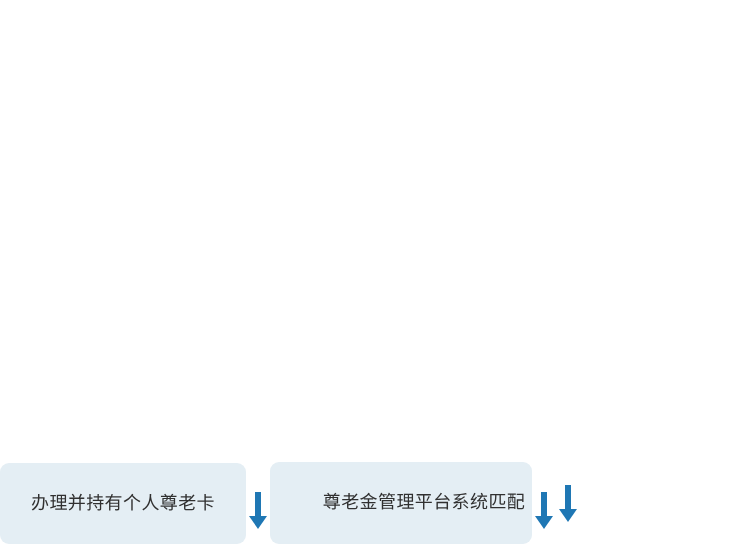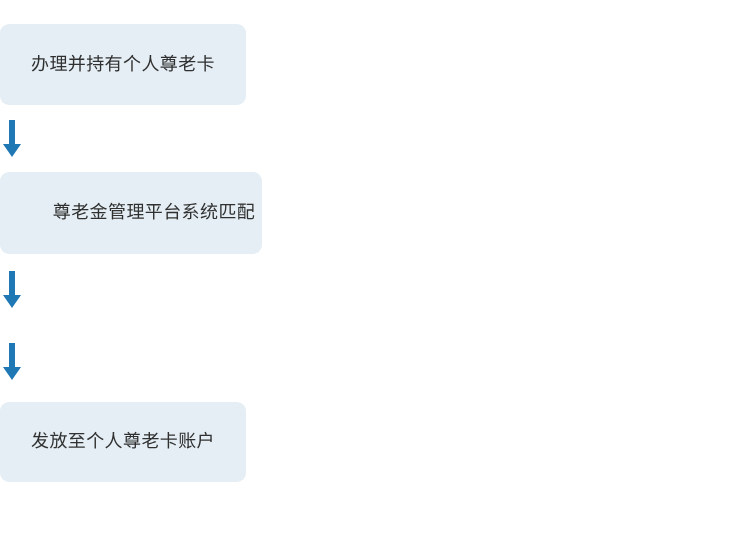--- a/index.html
+++ b/index.html
@@ -14,22 +14,22 @@
     font-family: "Liberation Sans", "DejaVu Sans", sans-serif;
     overflow: hidden;
   }
 
   #flowchart {
     position: relative;
     width: 746px;
     height: 544px;
     background: #ffffff;
     display: flex;
-    flex-direction: column;
-    align-items: flex-start;
+    flex-direction: row;
+    align-items: flex-end;
   }
 
   .flow-node {
     box-sizing: border-box;
     background: #e4eef4;
     border-radius: 9px;
     display: flex;
     align-items: center;
     justify-content: center;
     text-align: center;
@@ -82,17 +82,14 @@
     <rect x="9" y="0" width="6" height="25" fill="#1f77b4"></rect>
     <polygon points="3,24 21,24 12,37" fill="#1f77b4"></polygon>
   </svg>
 
 
   <svg class="flow-connector conn-3" viewBox="0 0 24 38" xmlns="http://www.w3.org/2000/svg" aria-hidden="true">
     <rect x="9" y="0" width="6" height="25" fill="#1f77b4"></rect>
     <polygon points="3,24 21,24 12,37" fill="#1f77b4"></polygon>
   </svg>
 
-  <div class="flow-node node-4">
-    <span class="flow-node-label">发放至个人尊老卡账户</span>
-  </div>
 
 </div>
 
 </body></html>

